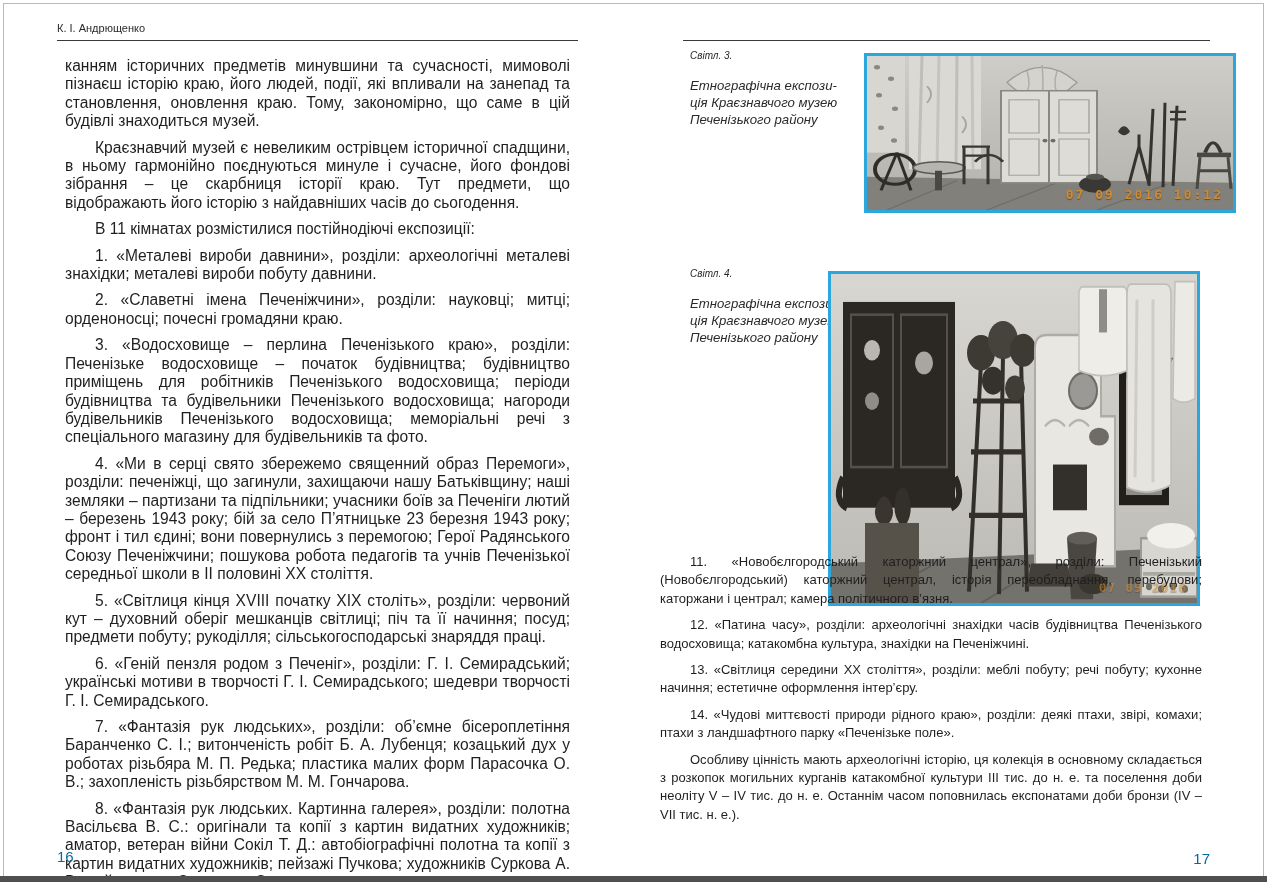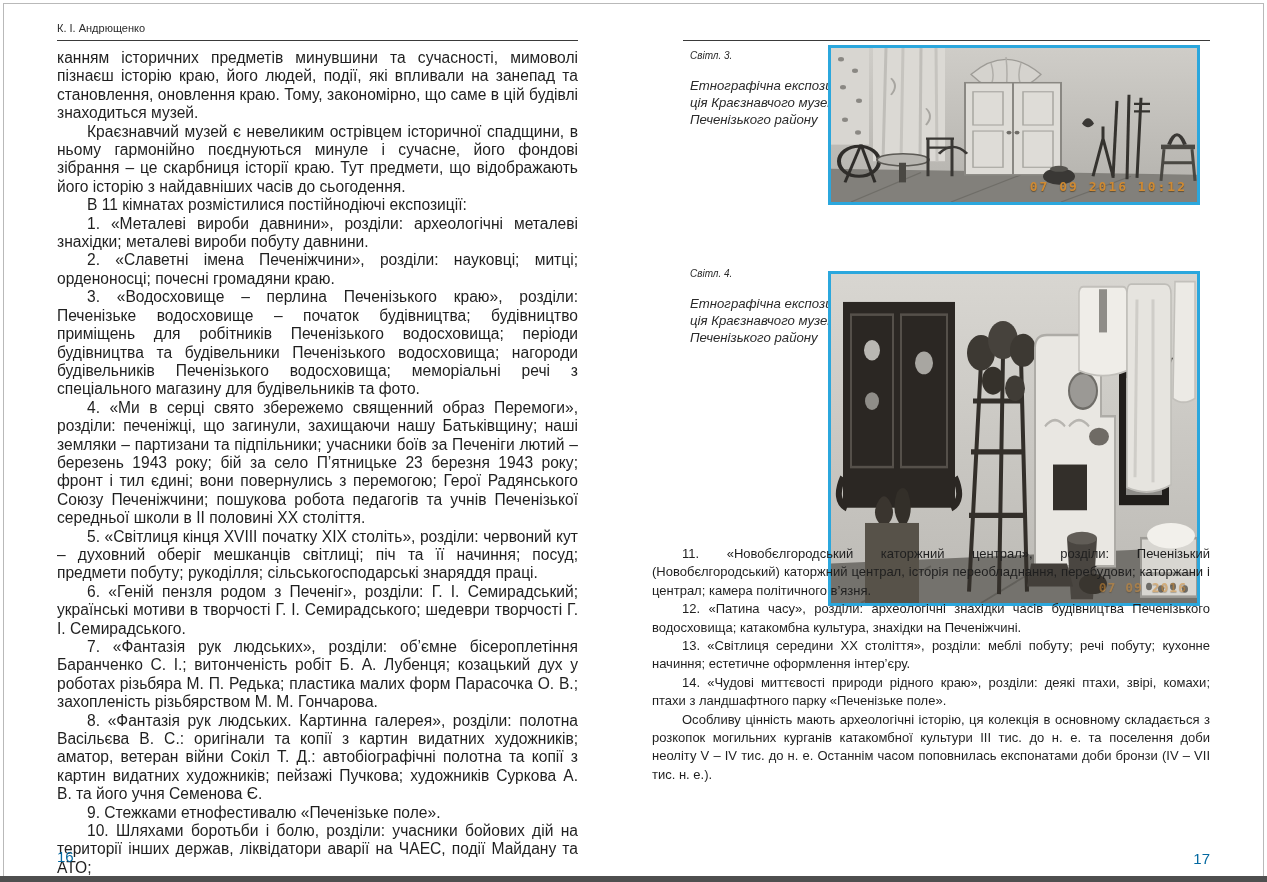--- a/index.html
+++ b/index.html
@@ -18,21 +18,21 @@
   
   .lp-header{
     position:absolute;left:57px;top:22px;width:521px;
     font-size:11px;color:#2a2a2a;
   }
   .lp-rule{position:absolute;left:57px;top:40px;width:521px;height:0;border-top:1.6px solid #3a3a3a;}
   .lp-body{
     position:absolute;left:57px;top:49px;width:521px;
     font-size:15.6px;line-height:18.4px;text-align:justify;
   }
-  .lp-body p, .rp-body p{margin:0;text-indent:30px;}
+  .lp-body p, .rp-body p{margin:8px;text-indent:30px;}
   .lp-body p.continued{text-indent:0;}
   .page-num{position:absolute;font-size:15px;color:#0369a1;}
   .page-num.left{left:57px;top:848px;}
   .page-num.right{left:1180px;top:850px;width:30px;text-align:right;}
   
   .rp-header{
     position:absolute;left:683px;top:8px;width:527px;
     font-style:italic;font-size:13.8px;line-height:16.5px;text-align:right;color:#2a2a2a;
   }
   .rp-rule{position:absolute;left:683px;top:40px;width:527px;height:0;border-top:1.6px solid #3a3a3a;}
@@ -42,21 +42,21 @@
   }
   .fig-caption{
     position:absolute;left:690px;width:150px;
     font-style:italic;font-size:13.2px;line-height:16.8px;color:#2a2a2a;
   }
   .fig-caption span{display:block;}
   .photo{
     position:absolute;left:828px;width:372px;
     border:3px solid #2ba7dd;box-sizing:border-box;background:#bdbbb6;
   }
-  .photo-3{top:45px;height:160px;}
+  .photo-3{top:53px;height:160px;margin-left:36px;}
   .photo-4{top:271px;height:335px;}
   .photo svg{display:block;width:100%;height:100%;}
   .timestamp{
     position:absolute;right:10px;bottom:8px;
     font-size:13px;font-weight:bold;letter-spacing:2px;
     color:#cf8a33;text-shadow:0 1px 1px rgba(60,40,10,.55);
     font-family:"DejaVu Sans Mono","Liberation Mono",monospace;
   }
   .timestamp.faint{opacity:.55;letter-spacing:1px;}
   .rp-body{

